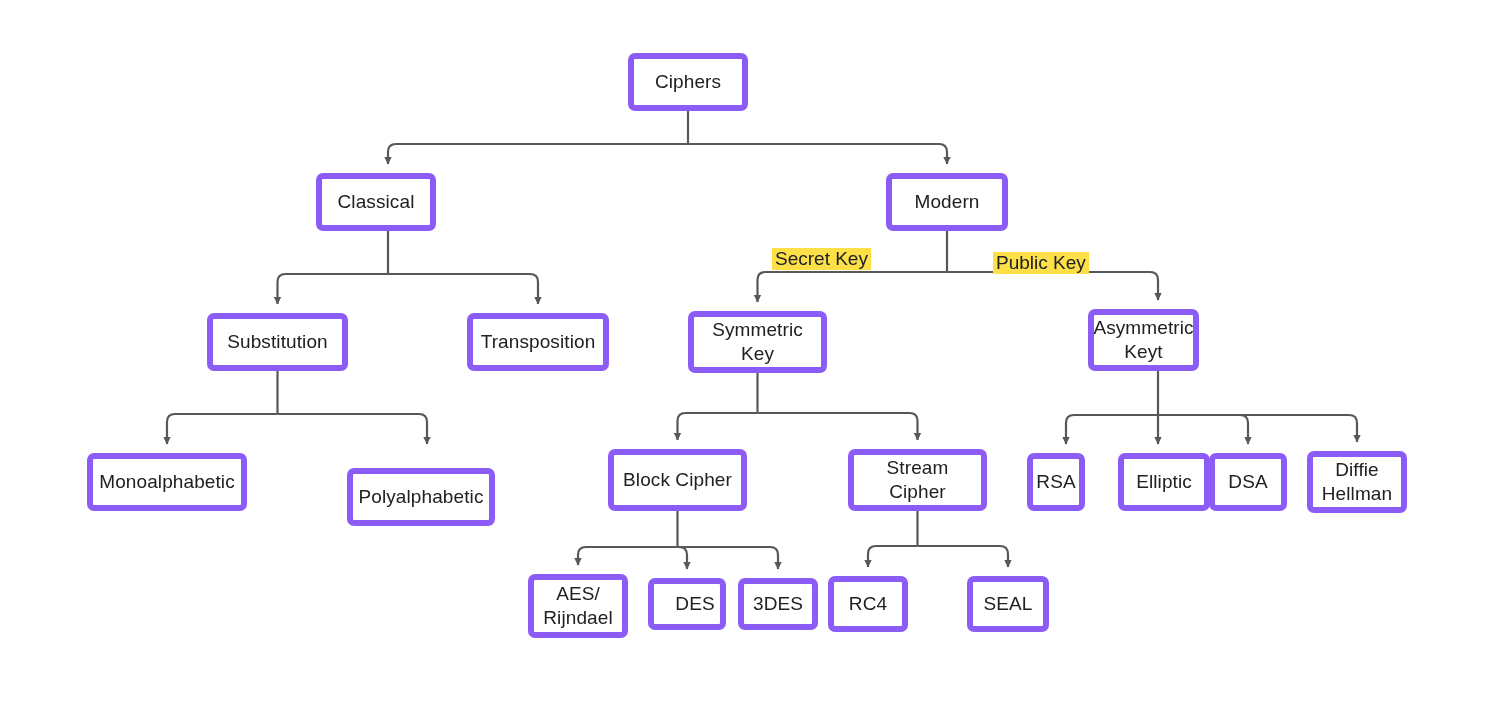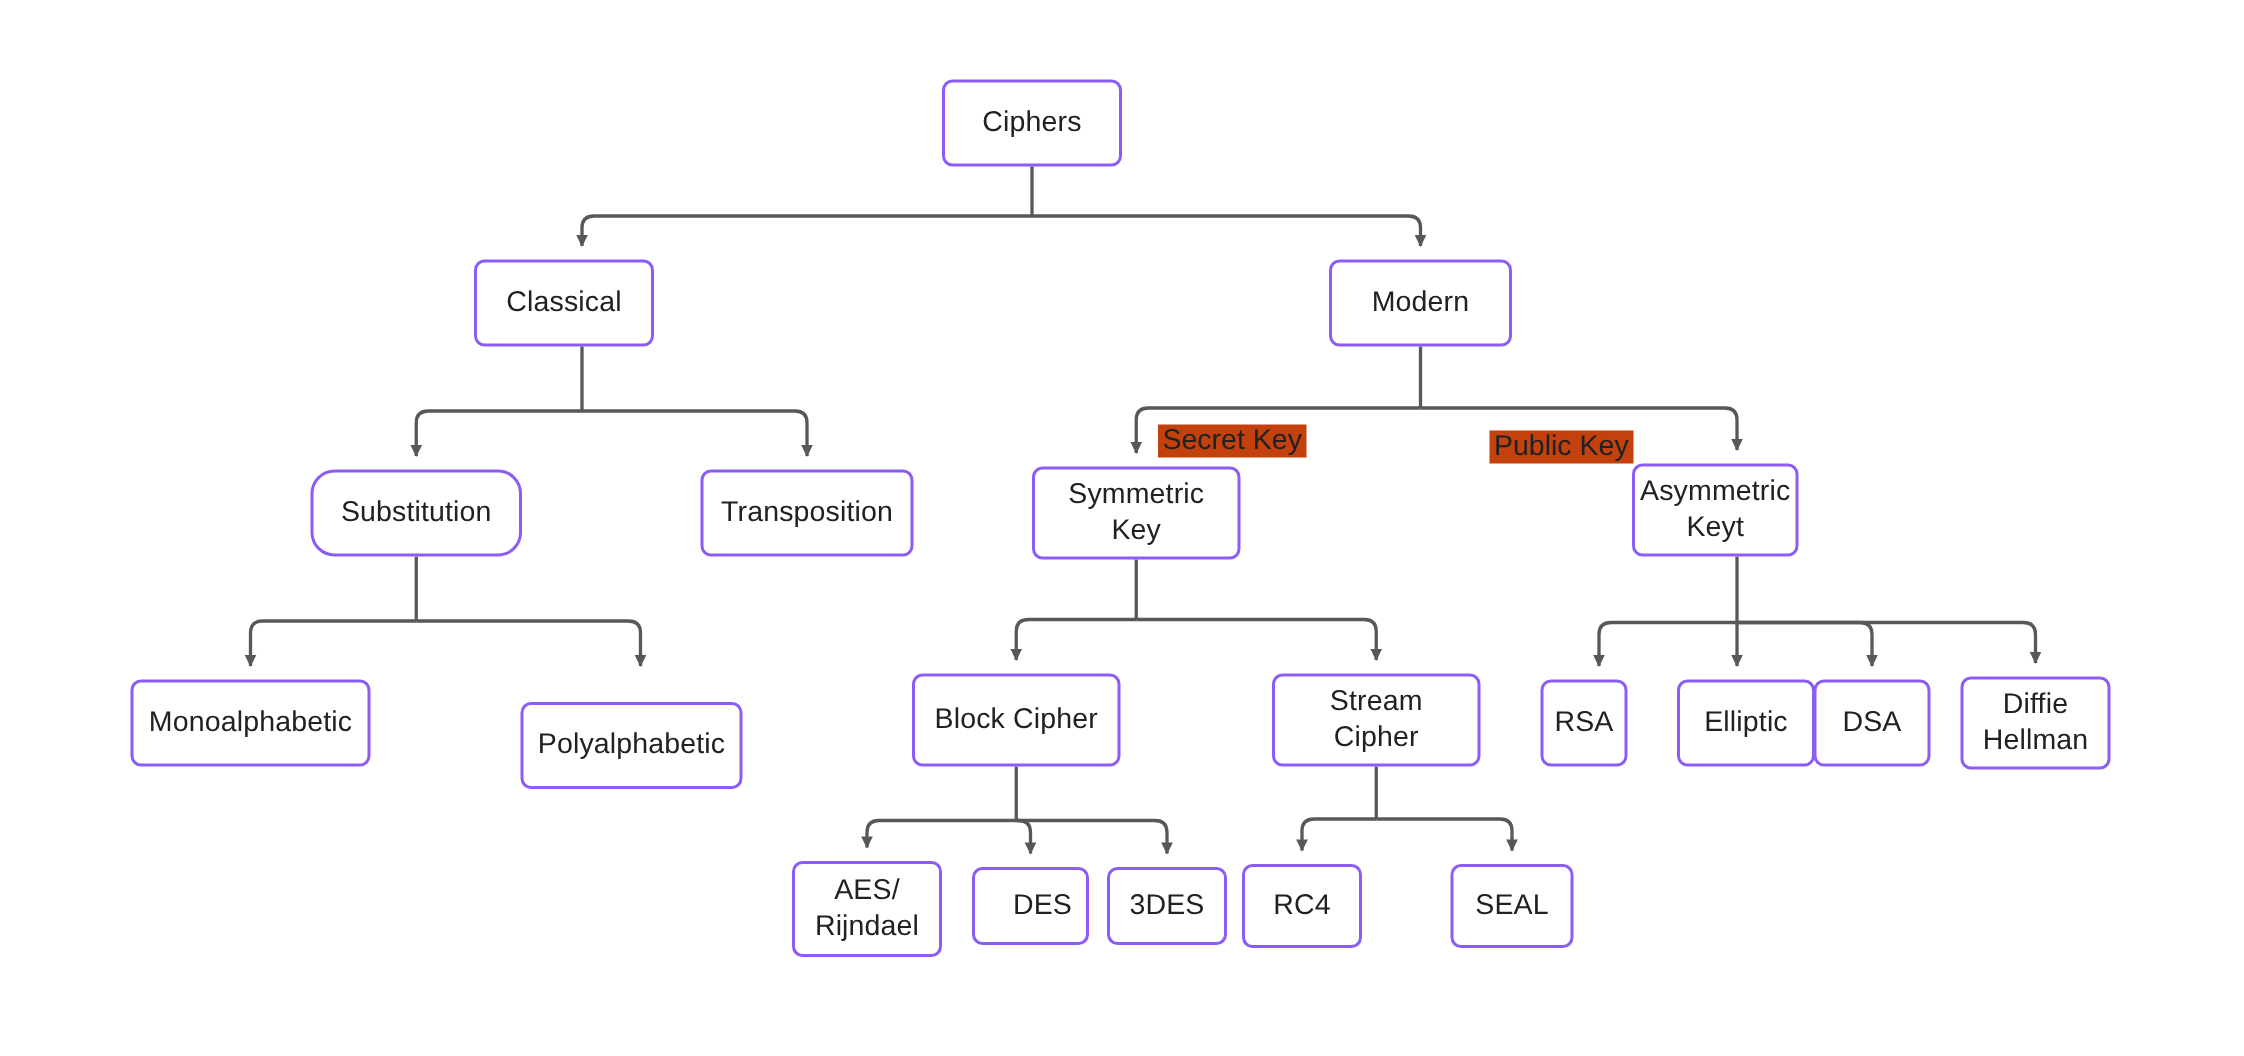--- a/index.html
+++ b/index.html
@@ -21,44 +21,43 @@
     left: 0;
     top: 0;
     width: 1496px;
     height: 704px;
     pointer-events: none;
   }
   .node {
     position: absolute;
     box-sizing: border-box;
     background: #ffffff;
-    border: 2px solid #8b5cf6;
+    border: 6px solid #8b5cf6;
     border-radius: 7px;
     display: flex;
     align-items: center;
     justify-content: center;
     text-align: center;
     color: #202124;
     font-size: 19px;
     line-height: 24px;
     font-weight: 400;
     letter-spacing: 0.1px;
     white-space: pre-line;
     z-index: 2;
   }
   .edge-label {
     position: absolute;
     color: #202124;
     font-size: 19px;
     line-height: 22px;
     white-space: nowrap;
-    background: #c2410c;
+    background: #fde047;
     padding: 0 3px;
     z-index: 3;
-    margin-top: 35px;
   }
 </style>
 </head>
 <body>
 
 <div id="canvas">
 
   <svg id="edge-layer" viewBox="0 0 1496 704" width="1496" height="704">
     <defs>
       <marker id="arrowhead" markerWidth="9" markerHeight="9" refX="7.4" refY="4.5" orient="auto" markerUnits="userSpaceOnUse">
@@ -93,21 +92,21 @@
         <path d="M 917.5 511 L 917.5 546"></path>
         <path d="M 917.5 546 L 876 546 Q 868 546 868 554 L 868 567" marker-end="url(#arrowhead)"></path>
         <path d="M 917.5 546 L 1000 546 Q 1008 546 1008 554 L 1008 567" marker-end="url(#arrowhead)"></path>
       </g>
   </svg>
 
   <div id="node-layer">
       <div class="node" style="left: 628px; top: 53px; width: 120px; height: 58px;">Ciphers</div>
       <div class="node" style="left: 316px; top: 173px; width: 120px; height: 58px;">Classical</div>
       <div class="node" style="left: 886px; top: 173px; width: 122px; height: 58px;">Modern</div>
-      <div class="node" style="left: 207px; top: 313px; width: 141px; height: 58px; border-radius: 16px;">Substitution</div>
+      <div class="node" style="left: 207px; top: 313px; width: 141px; height: 58px;">Substitution</div>
       <div class="node" style="left: 467px; top: 313px; width: 142px; height: 58px;">Transposition</div>
       <div class="node" style="left: 688px; top: 311px; width: 139px; height: 62px;">Symmetric
 Key</div>
       <div class="node" style="left: 1088px; top: 309px; width: 111px; height: 62px;">Asymmetric
 Keyt</div>
       <div class="node" style="left: 87px; top: 453px; width: 160px; height: 58px;">Monoalphabetic</div>
       <div class="node" style="left: 347px; top: 468px; width: 148px; height: 58px;">Polyalphabetic</div>
       <div class="node" style="left: 608px; top: 449px; width: 139px; height: 62px;">Block Cipher</div>
       <div class="node" style="left: 848px; top: 449px; width: 139px; height: 62px;">Stream
 Cipher</div>

